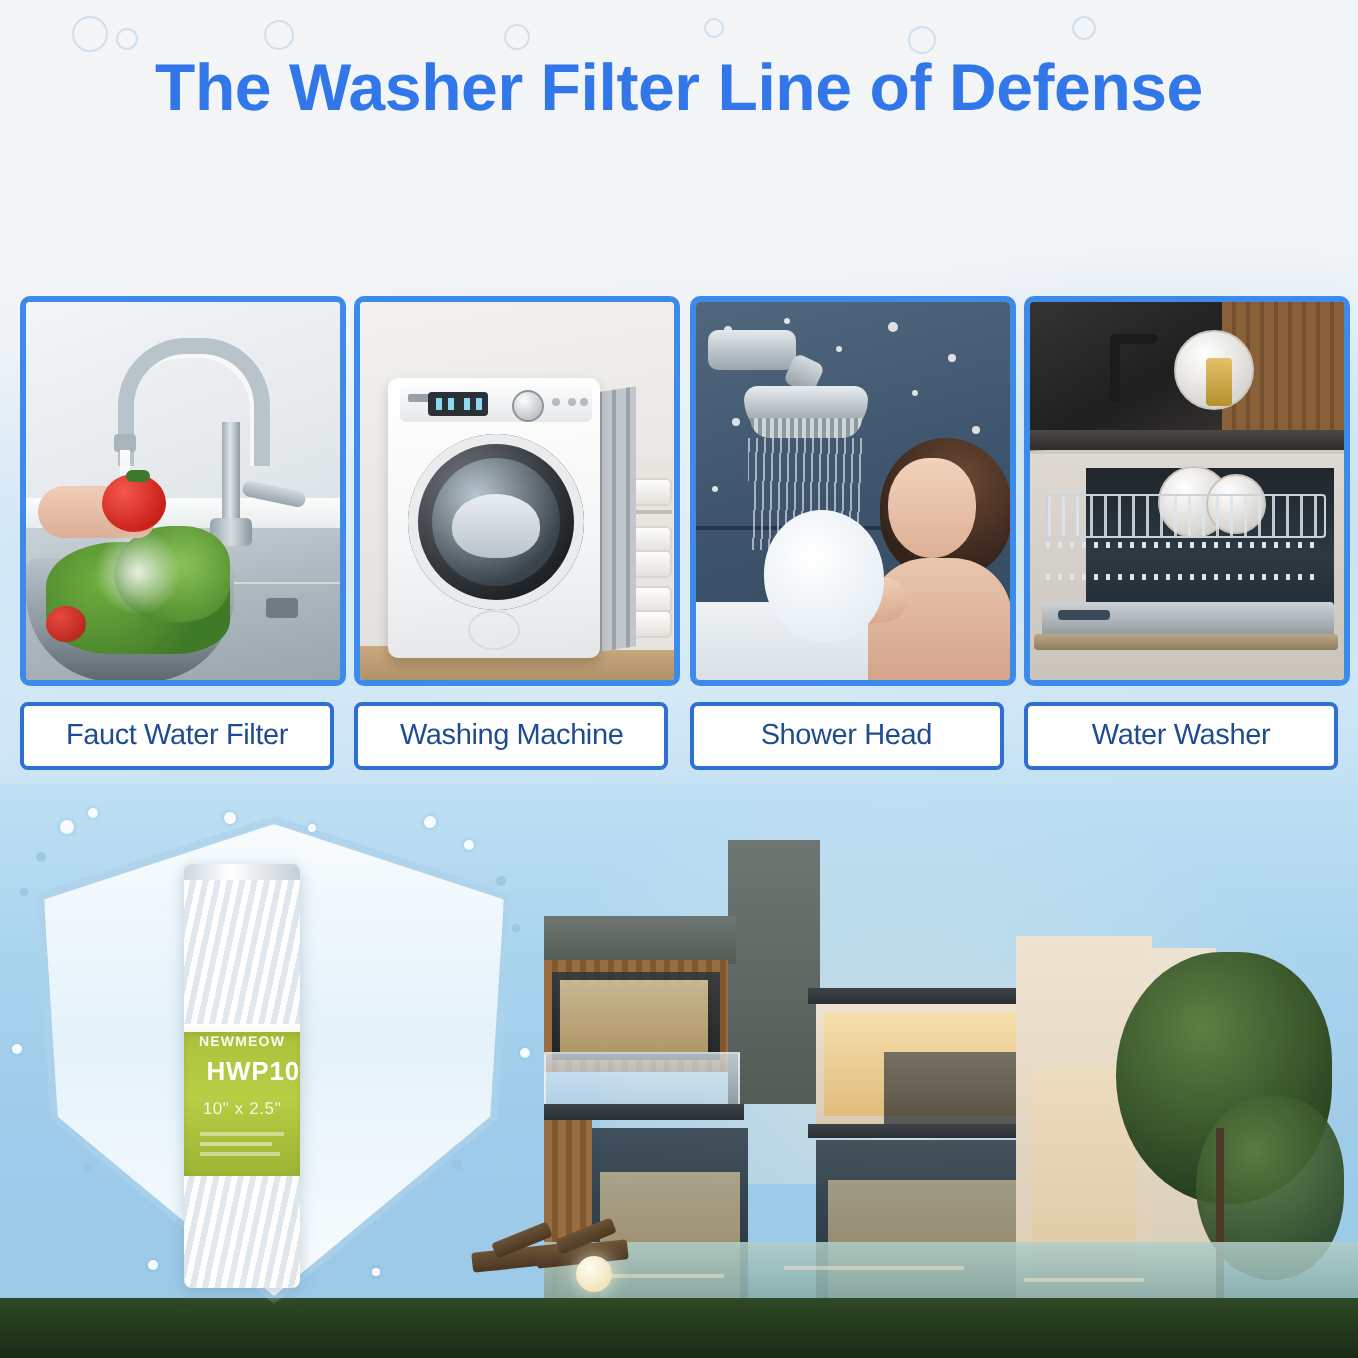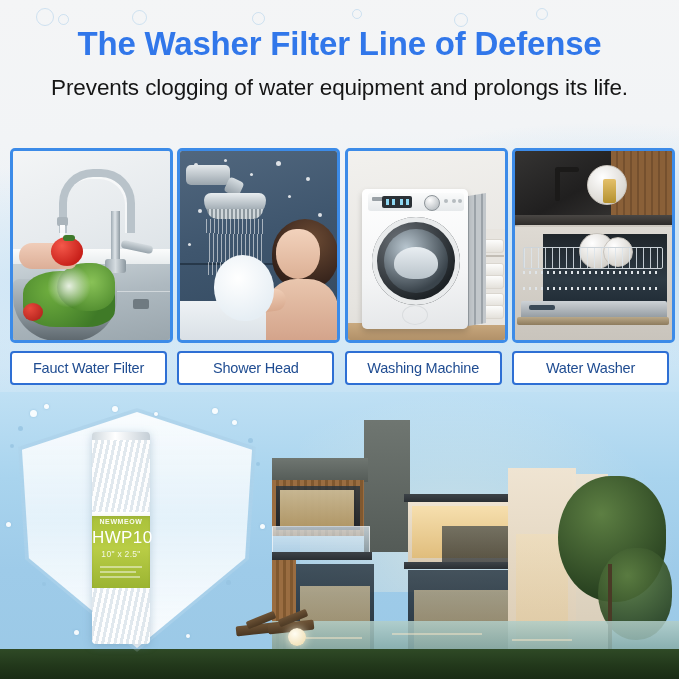--- a/index.html
+++ b/index.html
@@ -263,21 +263,21 @@
   }
   .cart-label-top{position:absolute;left:0;top:80px;width:100%;height:8px;
     background:linear-gradient(180deg,#ffffff,#eef2e3);}
   .cart-brand{
     position:absolute;left:0;top:86px;width:100%;text-align:center;
     font-size:7px;font-weight:bold;color:#ffffff;letter-spacing:.6px;
     opacity:.92;filter:blur(.3px);
   }
   .cart-model{
     position:absolute;left:0;top:96px;width:100%;text-align:right;
-    font-size:17px;font-weight:normal;color:#ffffff;letter-spacing:.4px;
+    font-size:13px;font-weight:bold;color:#ffffff;letter-spacing:.4px;
   }
   .cart-size{
     position:absolute;left:0;top:117px;width:100%;text-align:center;
     font-size:8.5px;color:#f2f7e2;letter-spacing:.3px;filter:blur(.25px);
   }
   .cart-fine{position:absolute;left:8px;top:132px;width:42px;height:1.5px;
     background:rgba(255,255,255,.45);}
 
   
   .house{position:absolute;left:272px;top:22px;width:407px;height:265px;overflow:hidden;}
@@ -311,21 +311,20 @@
     <div class="topbubble" style="left:36px;top:8px;width:16px;height:16px;"></div>
     <div class="topbubble" style="left:58px;top:14px;width:9px;height:9px;"></div>
     <div class="topbubble" style="left:132px;top:10px;width:13px;height:13px;"></div>
     <div class="topbubble" style="left:252px;top:12px;width:11px;height:11px;"></div>
     <div class="topbubble" style="left:352px;top:9px;width:8px;height:8px;"></div>
     <div class="topbubble" style="left:454px;top:13px;width:12px;height:12px;"></div>
     <div class="topbubble" style="left:536px;top:8px;width:10px;height:10px;"></div>
   </div>
 
   <div class="headline">The Washer Filter Line of Defense</div>
-  <div class="subhead">Prevents clogging of water equipment and prolongs its life.</div>
 
   <div class="cards">
 
     <div class="card">
       <div class="thumb">
         <div class="thumb-inner">
           <div class="t1-wall"></div>
           <div class="t1-counter"></div>
           <div class="t1-sink"></div>
           <div class="t1-sinkline"></div>
@@ -340,51 +339,20 @@
           <div class="t1-greens"></div>
           <div class="t1-greens2"></div>
           <div class="t1-tom2"></div>
           <div class="t1-hand"></div>
           <div class="t1-tomato"></div>
           <div class="t1-tomato-stem"></div>
           <div class="t1-splash"></div>
         </div>
       </div>
       <div class="caption">Fauct Water Filter</div>
-    </div>
-
-    <div class="card">
-      <div class="thumb">
-        <div class="thumb-inner">
-          <div class="t2-wall"></div>
-          <div class="t2-drop" style="left:14px;top:12px;width:4px;height:4px;"></div>
-          <div class="t2-drop" style="left:96px;top:10px;width:5px;height:5px;"></div>
-          <div class="t2-drop" style="left:126px;top:26px;width:4px;height:4px;"></div>
-          <div class="t2-drop" style="left:108px;top:44px;width:3px;height:3px;"></div>
-          <div class="t2-drop" style="left:18px;top:58px;width:4px;height:4px;"></div>
-          <div class="t2-drop" style="left:8px;top:92px;width:3px;height:3px;"></div>
-          <div class="t2-drop" style="left:138px;top:62px;width:4px;height:4px;"></div>
-          <div class="t2-drop" style="left:70px;top:22px;width:3px;height:3px;"></div>
-          <div class="t2-drop" style="left:120px;top:88px;width:3px;height:3px;"></div>
-          <div class="t2-drop" style="left:44px;top:8px;width:3px;height:3px;"></div>
-          <div class="t2-line"></div>
-          <div class="t2-tub"></div>
-          <div class="t2-arm"></div>
-          <div class="t2-neck"></div>
-          <div class="t2-head"></div>
-          <div class="t2-face"></div>
-          <div class="t2-spray"></div>
-          <div class="t2-girl-hair"></div>
-          <div class="t2-girl-face"></div>
-          <div class="t2-girl-body"></div>
-          <div class="t2-arm2"></div>
-          <div class="t2-foam"></div>
-        </div>
-      </div>
-      <div class="caption">Shower Head</div>
     </div>
 
     <div class="card">
       <div class="thumb">
         <div class="thumb-inner">
           <div class="t3-wall"></div>
           <div class="t3-floor"></div>
           <div class="t3-shelf"></div>
           <div class="t3-shelf-row" style="top:104px;"></div>
           <div class="t3-shelf-row" style="top:134px;"></div>
@@ -411,20 +379,51 @@
           <div class="t3-clothes"></div>
           <div class="t3-circle"></div>
         </div>
       </div>
       <div class="caption">Washing Machine</div>
     </div>
 
     <div class="card">
       <div class="thumb">
         <div class="thumb-inner">
+          <div class="t2-wall"></div>
+          <div class="t2-drop" style="left:14px;top:12px;width:4px;height:4px;"></div>
+          <div class="t2-drop" style="left:96px;top:10px;width:5px;height:5px;"></div>
+          <div class="t2-drop" style="left:126px;top:26px;width:4px;height:4px;"></div>
+          <div class="t2-drop" style="left:108px;top:44px;width:3px;height:3px;"></div>
+          <div class="t2-drop" style="left:18px;top:58px;width:4px;height:4px;"></div>
+          <div class="t2-drop" style="left:8px;top:92px;width:3px;height:3px;"></div>
+          <div class="t2-drop" style="left:138px;top:62px;width:4px;height:4px;"></div>
+          <div class="t2-drop" style="left:70px;top:22px;width:3px;height:3px;"></div>
+          <div class="t2-drop" style="left:120px;top:88px;width:3px;height:3px;"></div>
+          <div class="t2-drop" style="left:44px;top:8px;width:3px;height:3px;"></div>
+          <div class="t2-line"></div>
+          <div class="t2-tub"></div>
+          <div class="t2-arm"></div>
+          <div class="t2-neck"></div>
+          <div class="t2-head"></div>
+          <div class="t2-face"></div>
+          <div class="t2-spray"></div>
+          <div class="t2-girl-hair"></div>
+          <div class="t2-girl-face"></div>
+          <div class="t2-girl-body"></div>
+          <div class="t2-arm2"></div>
+          <div class="t2-foam"></div>
+        </div>
+      </div>
+      <div class="caption">Shower Head</div>
+    </div>
+
+    <div class="card">
+      <div class="thumb">
+        <div class="thumb-inner">
           <div class="t4-bg"></div>
           <div class="t4-marble"></div>
           <div class="t4-wood"></div>
           <div class="t4-tap-arm"></div>
           <div class="t4-tap"></div>
           <div class="t4-plate-up"></div>
           <div class="t4-cup"></div>
           <div class="t4-counter"></div>
           <div class="t4-cabinet"></div>
           <div class="t4-interior"></div>

